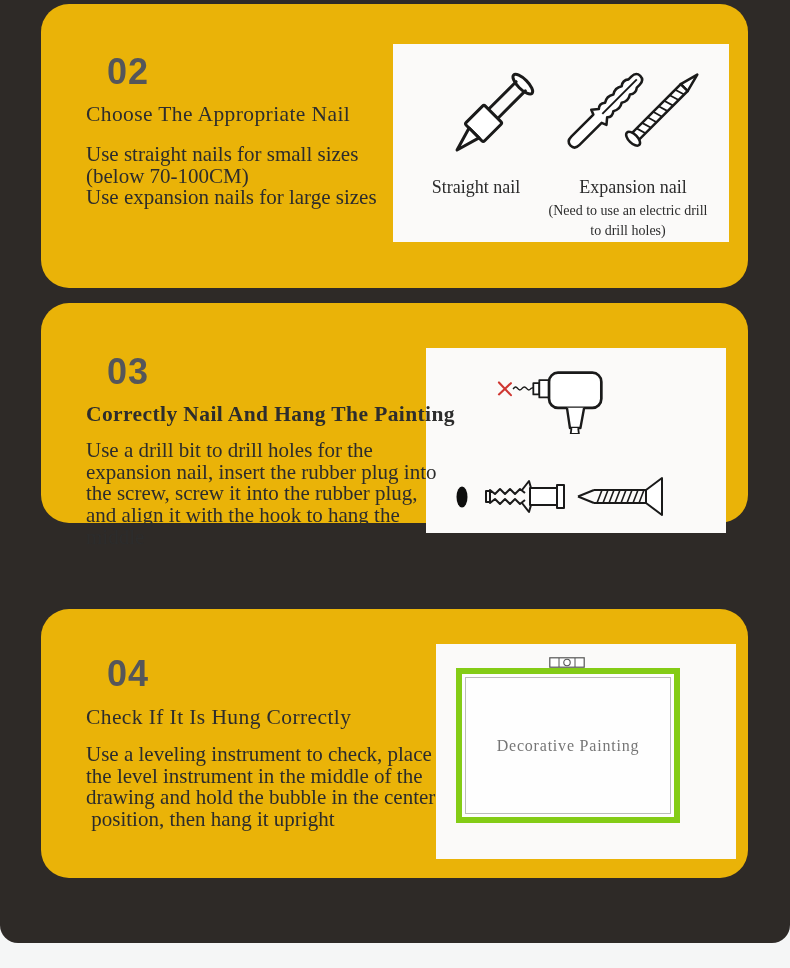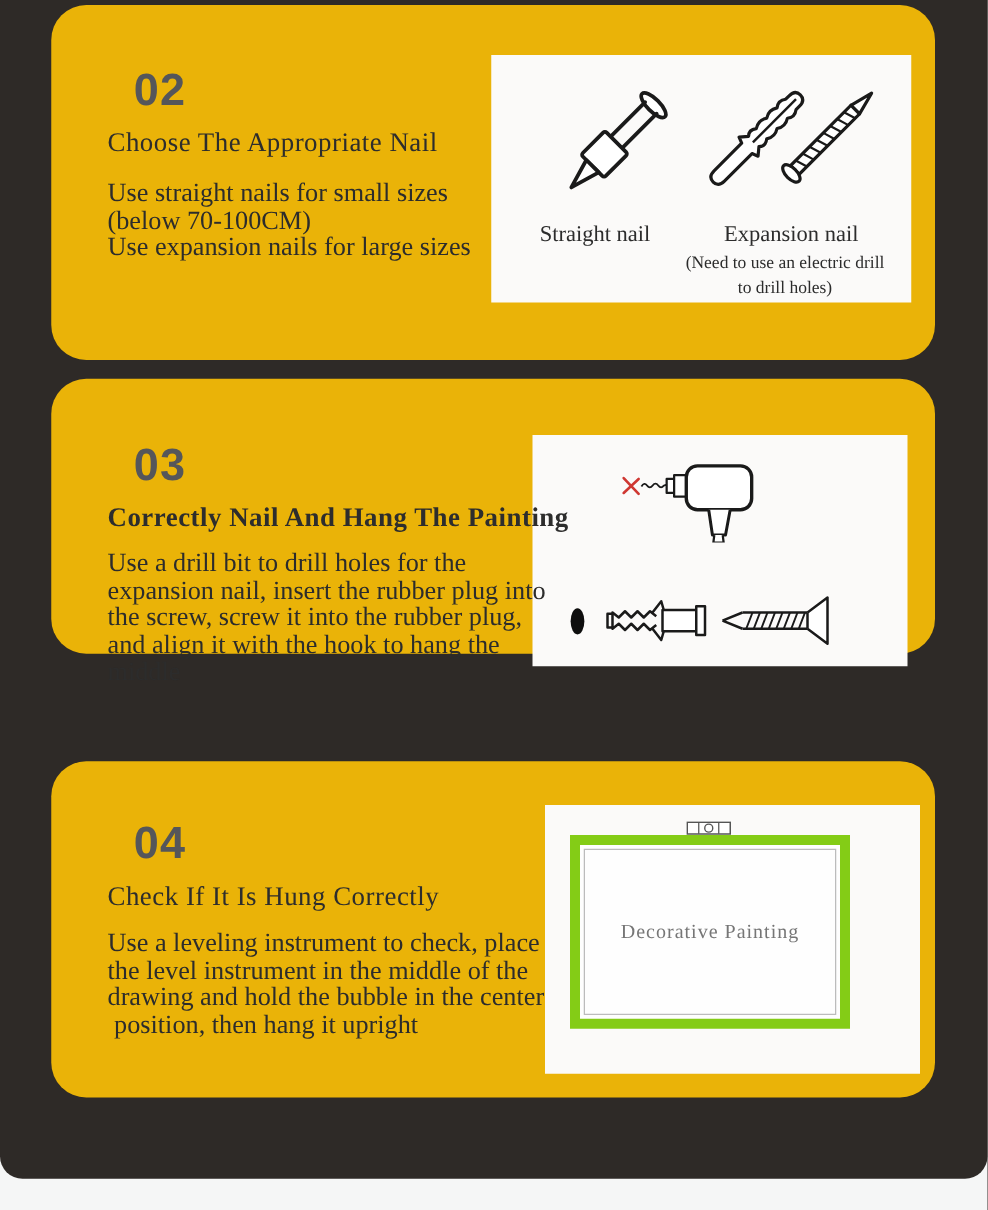--- a/index.html
+++ b/index.html
@@ -35,21 +35,21 @@
   }
   .illo{position:absolute;}
   .nail-label{
     position:absolute;text-align:center;font-size:18px;color:#2c2c2c;
   }
   .nail-note{
     position:absolute;text-align:center;font-size:14px;line-height:20px;color:#2c2c2c;
   }
   .frame{
     position:absolute;left:415px;top:59px;width:224px;height:155px;
-    border:8px solid #84cc16;background:#fefefe;box-sizing:border-box;padding-left:47px;
+    border:6px solid #84cc16;background:#fefefe;box-sizing:border-box;padding-left:47px;
   }
   .frame-inner{
     position:absolute;inset:3px;border:1px solid #bcbcbc;
     display:flex;align-items:center;justify-content:center;
   }
   .frame-label{
     font-size:16px;color:#767676;letter-spacing:0.8px;
   }
 </style>
 </head>

